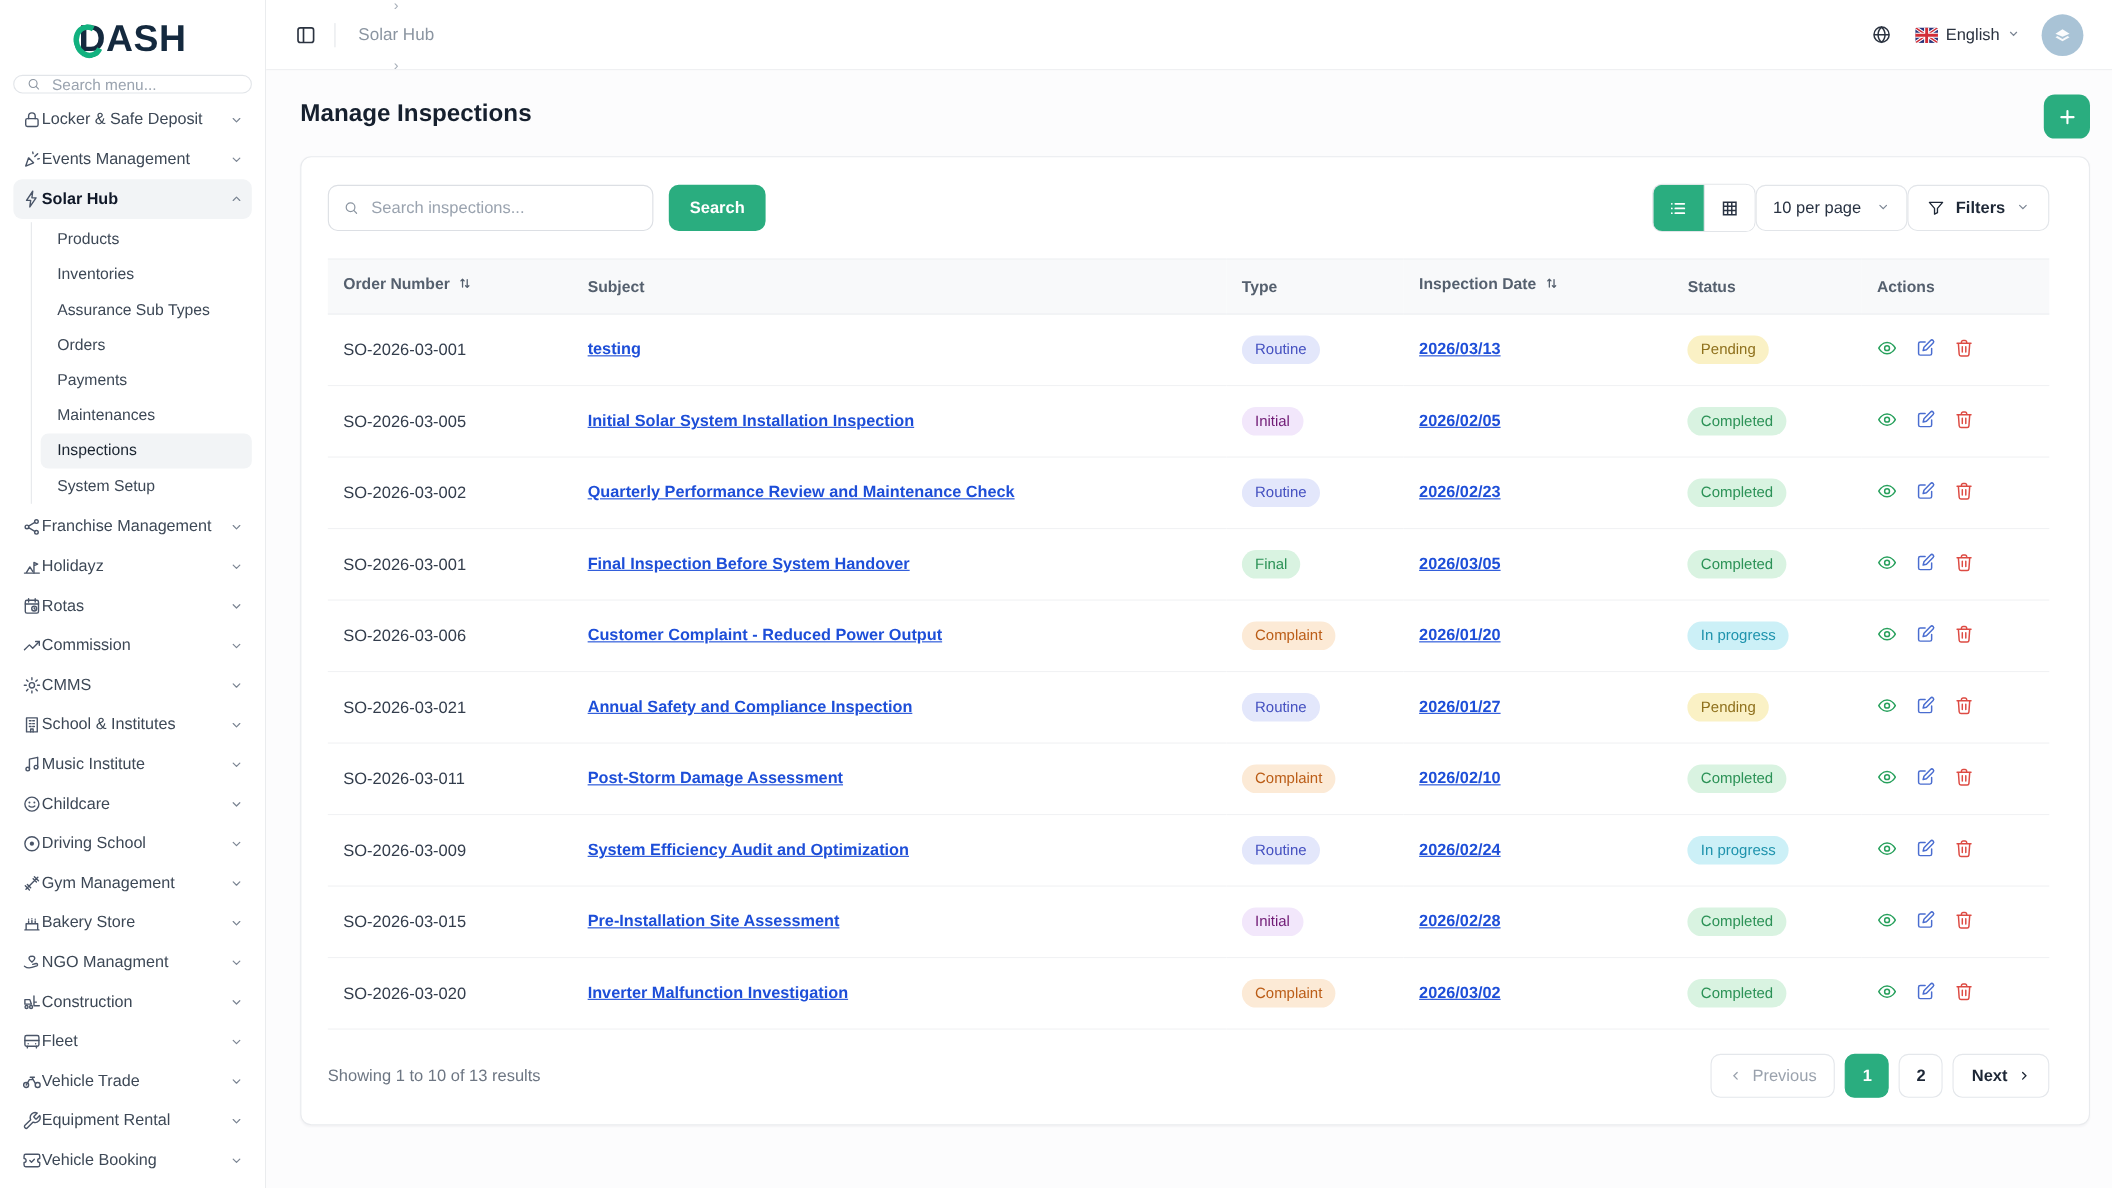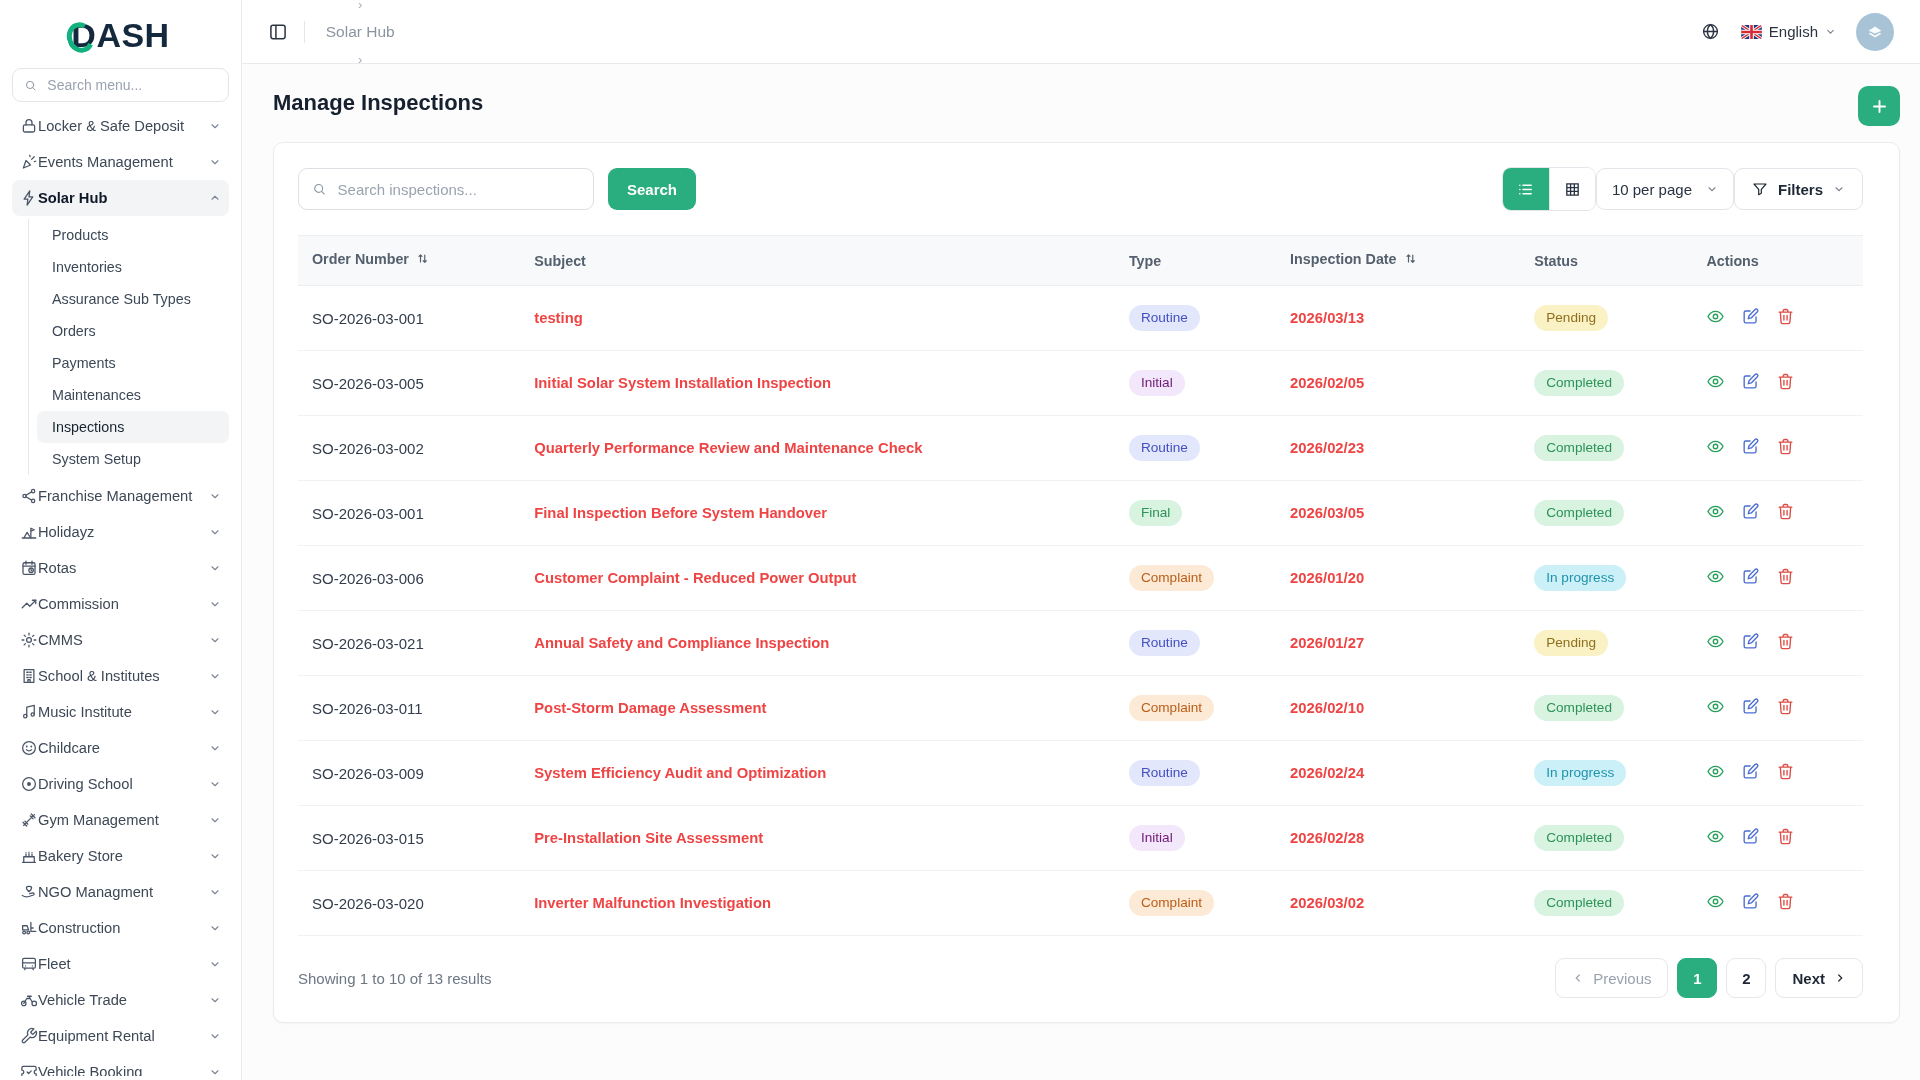--- a/index.html
+++ b/index.html
@@ -23,21 +23,21 @@
     margin:4px 0 14px 0; font-size:34px; font-weight:700;
     color:#14293e; letter-spacing:.5px; line-height:38px; user-select:none;
   }
   .logo-d { position:relative; display:inline-block; }
   .logo-d::before {
     content:""; position:absolute; left:-4px; top:6px; width:17px; height:21px;
     border:5px solid #12b17f; border-right-color:transparent; border-radius:50%;
     transform:rotate(-18deg);
   }
   .side-search {
-    display:flex; align-items:center; gap:8px; height:34px;
+    display:flex; align-items:center; gap:8px; height:17px;
     border:1px solid #e2e5e9; border-radius:9px; padding:0 11px;
     color:#8b95a1; margin-bottom:6px;
   }
   .side-search svg { width:15px; height:15px; }
   .side-search input {
     border:none; outline:none; width:100%; font-size:14px;
     font-family:"Liberation Sans", sans-serif; color:#3d4856; background:transparent;
   }
   .side-search input::placeholder { color:#9aa3af; }
   .nav { flex:1; overflow:hidden; }
@@ -142,21 +142,21 @@
     background:#f8f9fa; text-align:left; font-size:14.3px; font-weight:700; color:#55606e;
     height:50px; padding:0 8px 0 14px; border-top:1px solid #eceef1; border-bottom:1px solid #eceef1;
     white-space:nowrap;
   }
   th .sort { display:inline-block; vertical-align:-3px; margin-left:7px; color:#55606e; cursor:pointer; }
   th .sort svg { width:15px; height:15px; }
   tbody td {
     height:65px; border-bottom:1px solid #f1f2f4; font-size:15px; color:#333d4c;
     padding:0 8px 0 14px; white-space:nowrap; overflow:hidden; text-overflow:ellipsis;
   }
-  td.subject, td.idate { font-weight:700; color:#ef4444; font-size:14.8px; }
+  td.subject, td.idate { font-weight:700; color:#1d4ed8; font-size:14.8px;text-decoration:underline; }
   .badge { display:inline-block; padding:6px 12px; border-radius:999px; font-size:13.6px; line-height:1; }
   .type-routine   { background:#e3e7fb; color:#4450c0; }
   .type-initial   { background:#f2e7fb; color:#701a75;text-align:center; }
   .type-final     { background:#d9f3e1; color:#2c9257; }
   .type-complaint { background:#fcead6; color:#bb5d17; }
   .st-pending     { background:#faf1c5; color:#8f711d; }
   .st-completed   { background:#d9f3e1; color:#2c9257; }
   .st-in-progress { background:#ccf0f7; color:#1f93ad; }
   .act-btn { background:none; border:none; padding:0; margin-right:16px; cursor:pointer; display:inline-flex; }
   .act-btn svg { width:19px; height:19px; }

